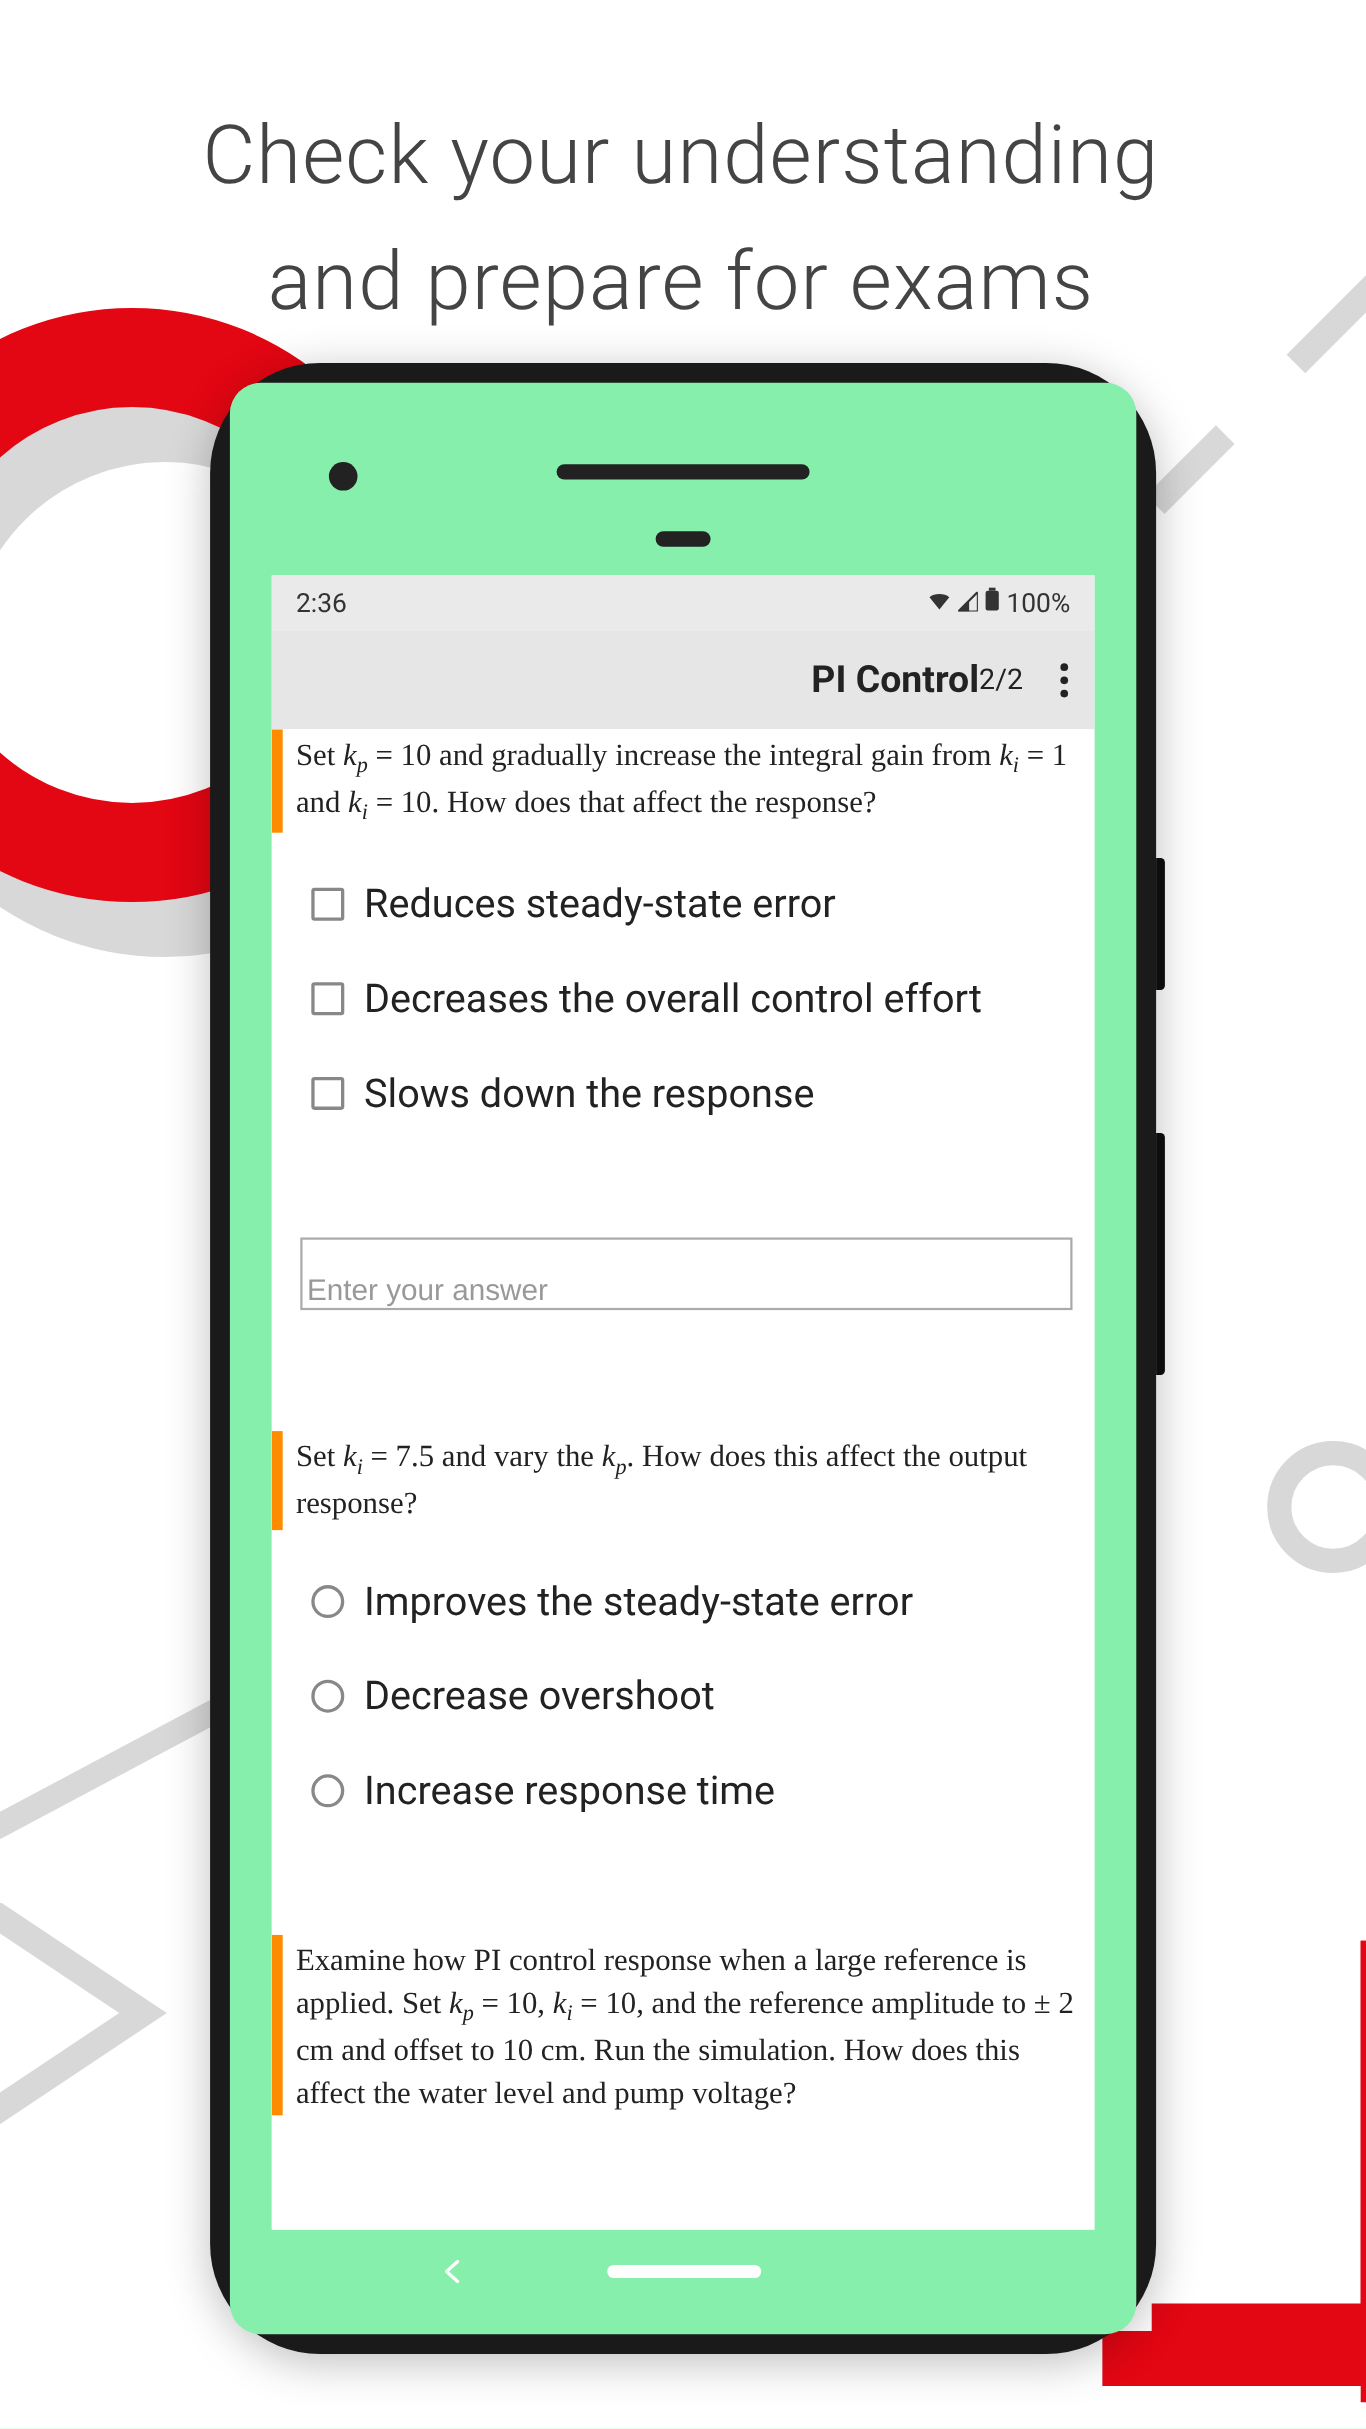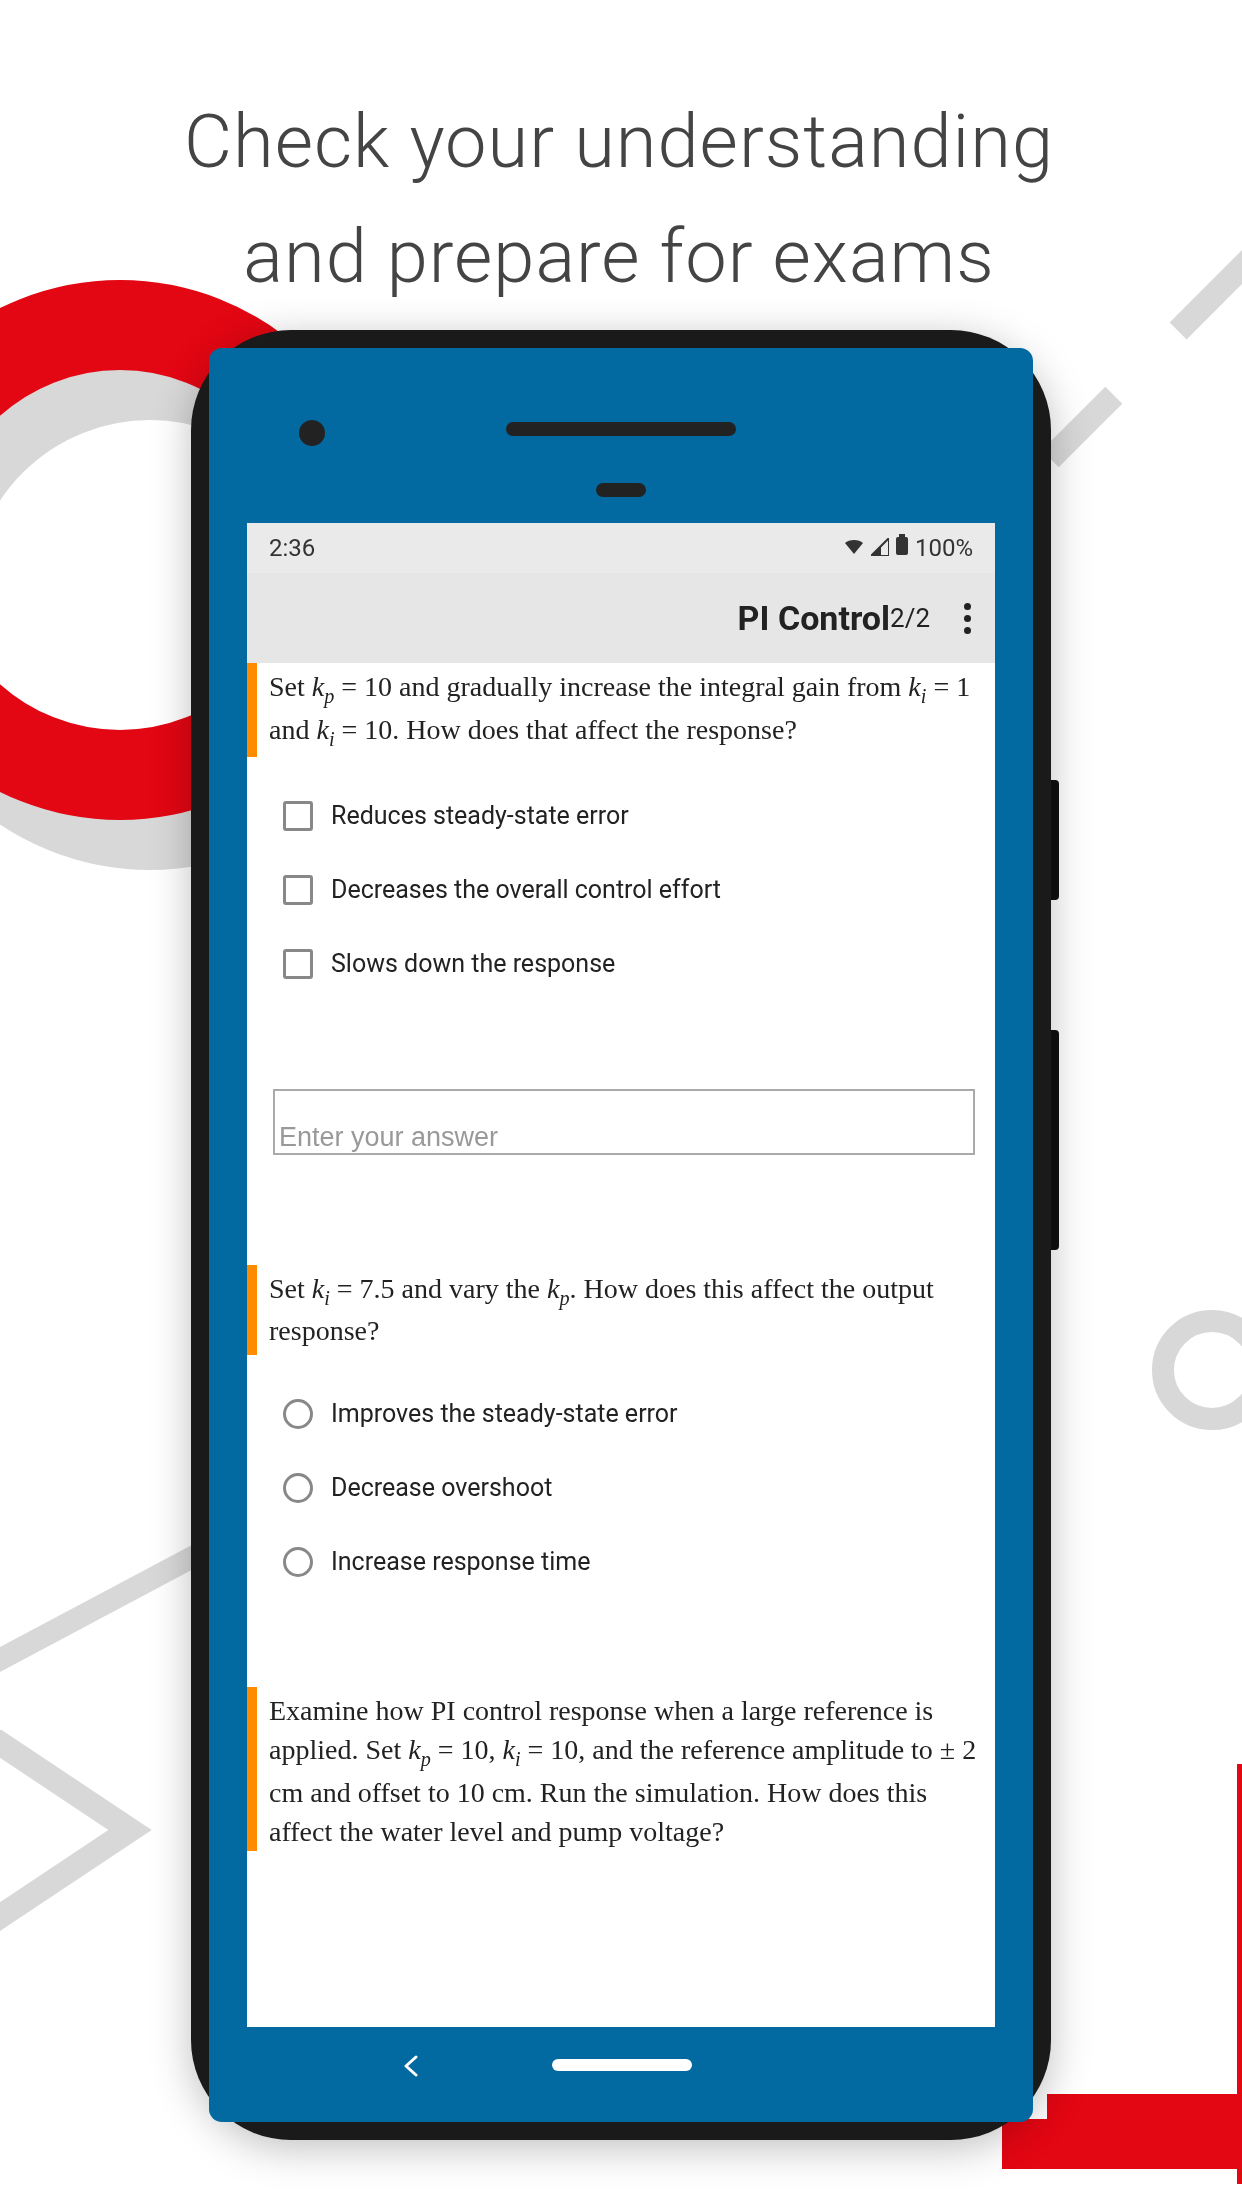--- a/index.html
+++ b/index.html
@@ -118,22 +118,22 @@
   width: 860px;
   height: 1810px;
   background: #1a1a1a;
   border-radius: 100px;
   z-index: 3;
   box-shadow: 0 8px 40px rgba(0,0,0,0.25);
 }
 .phone-inner {
   position: absolute;
   top: 18px; left: 18px; right: 18px; bottom: 18px;
-  background: #0369a1;
-  border-radius: 13px;
+  background: #86efac;
+  border-radius: 28px;
 }
 .phone-side-btn {
   position: absolute;
   right: -8px;
   width: 8px;
   background: #0d0d0d;
   border-radius: 0 4px 4px 0;
 }
 .phone-side-btn.b1 { top: 450px; height: 120px; }
 .phone-side-btn.b2 { top: 700px; height: 220px; }
@@ -271,21 +271,21 @@
   border: 3px solid #888;
   border-radius: 3px;
 }
 .radio {
   width: 30px;
   height: 30px;
   border: 3px solid #888;
   border-radius: 50%;
 }
 .option-label {
-  font-size: 25px;
+  font-size: 36px;
   color: #222;
 }
 
 .answer-input {
   margin: 30px 20px 0 26px;
   border: 2px solid #aaa;
   height: 66px;
   display: flex;
   align-items: flex-end;
   padding: 0 4px;

